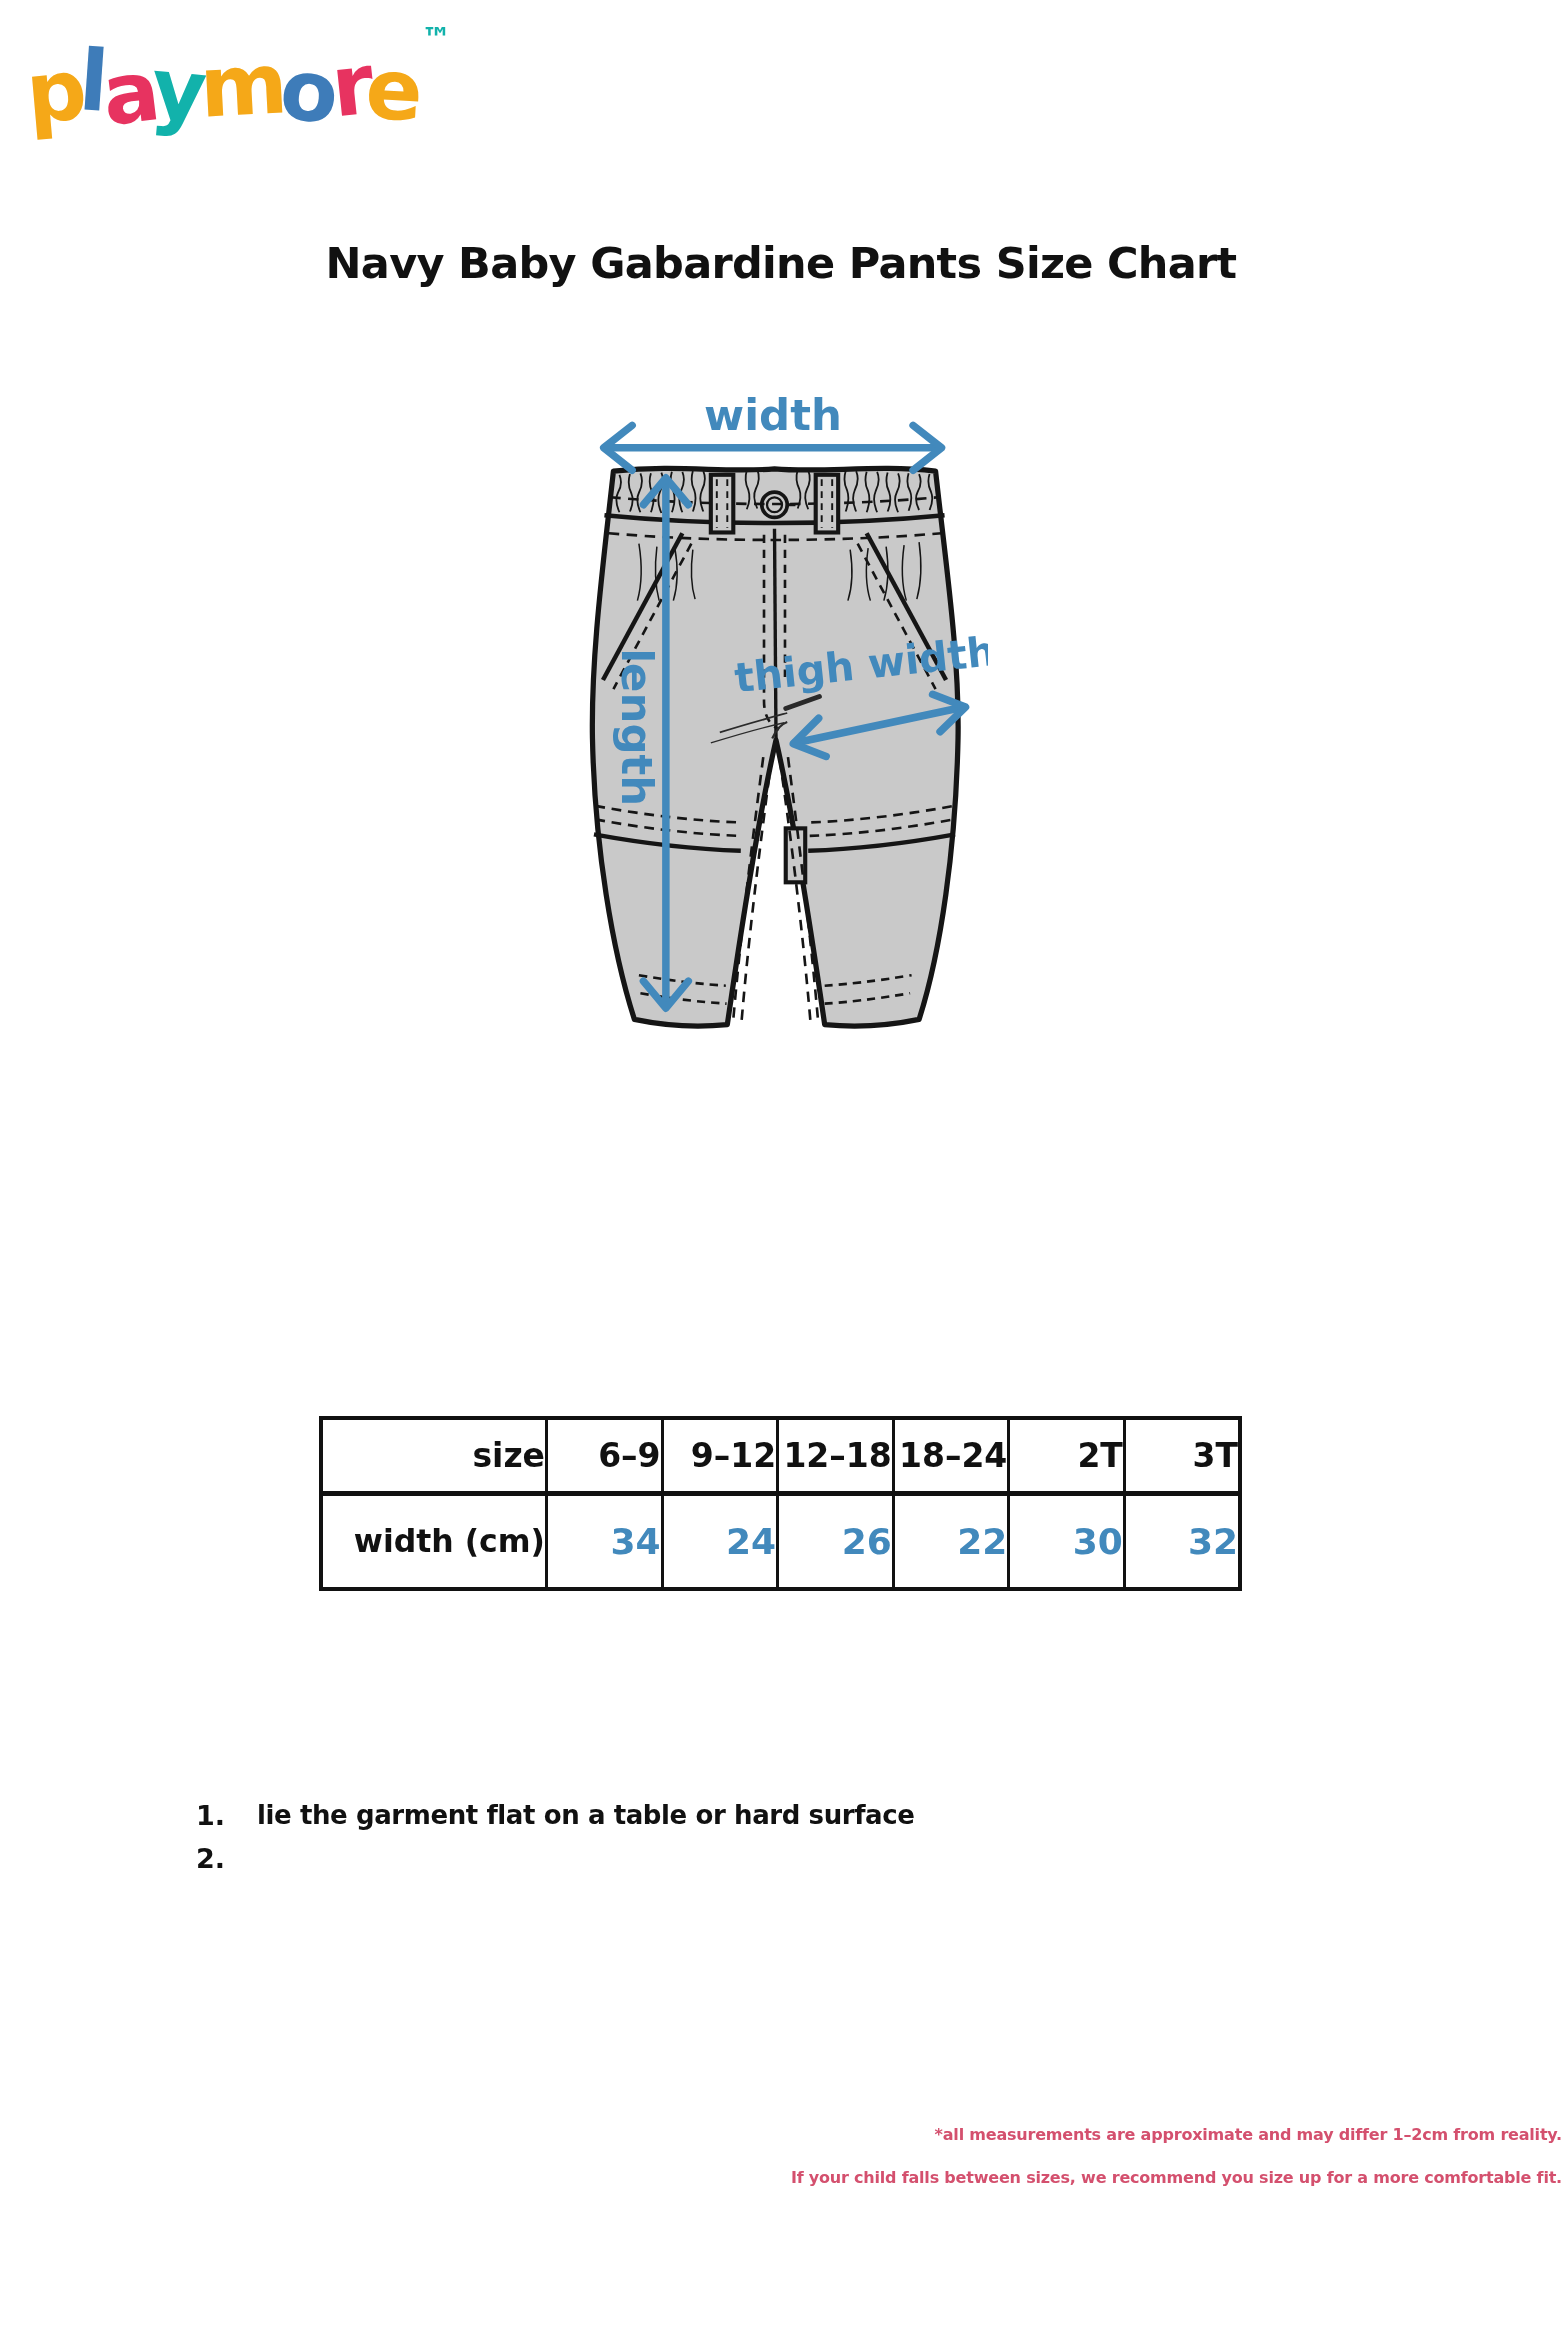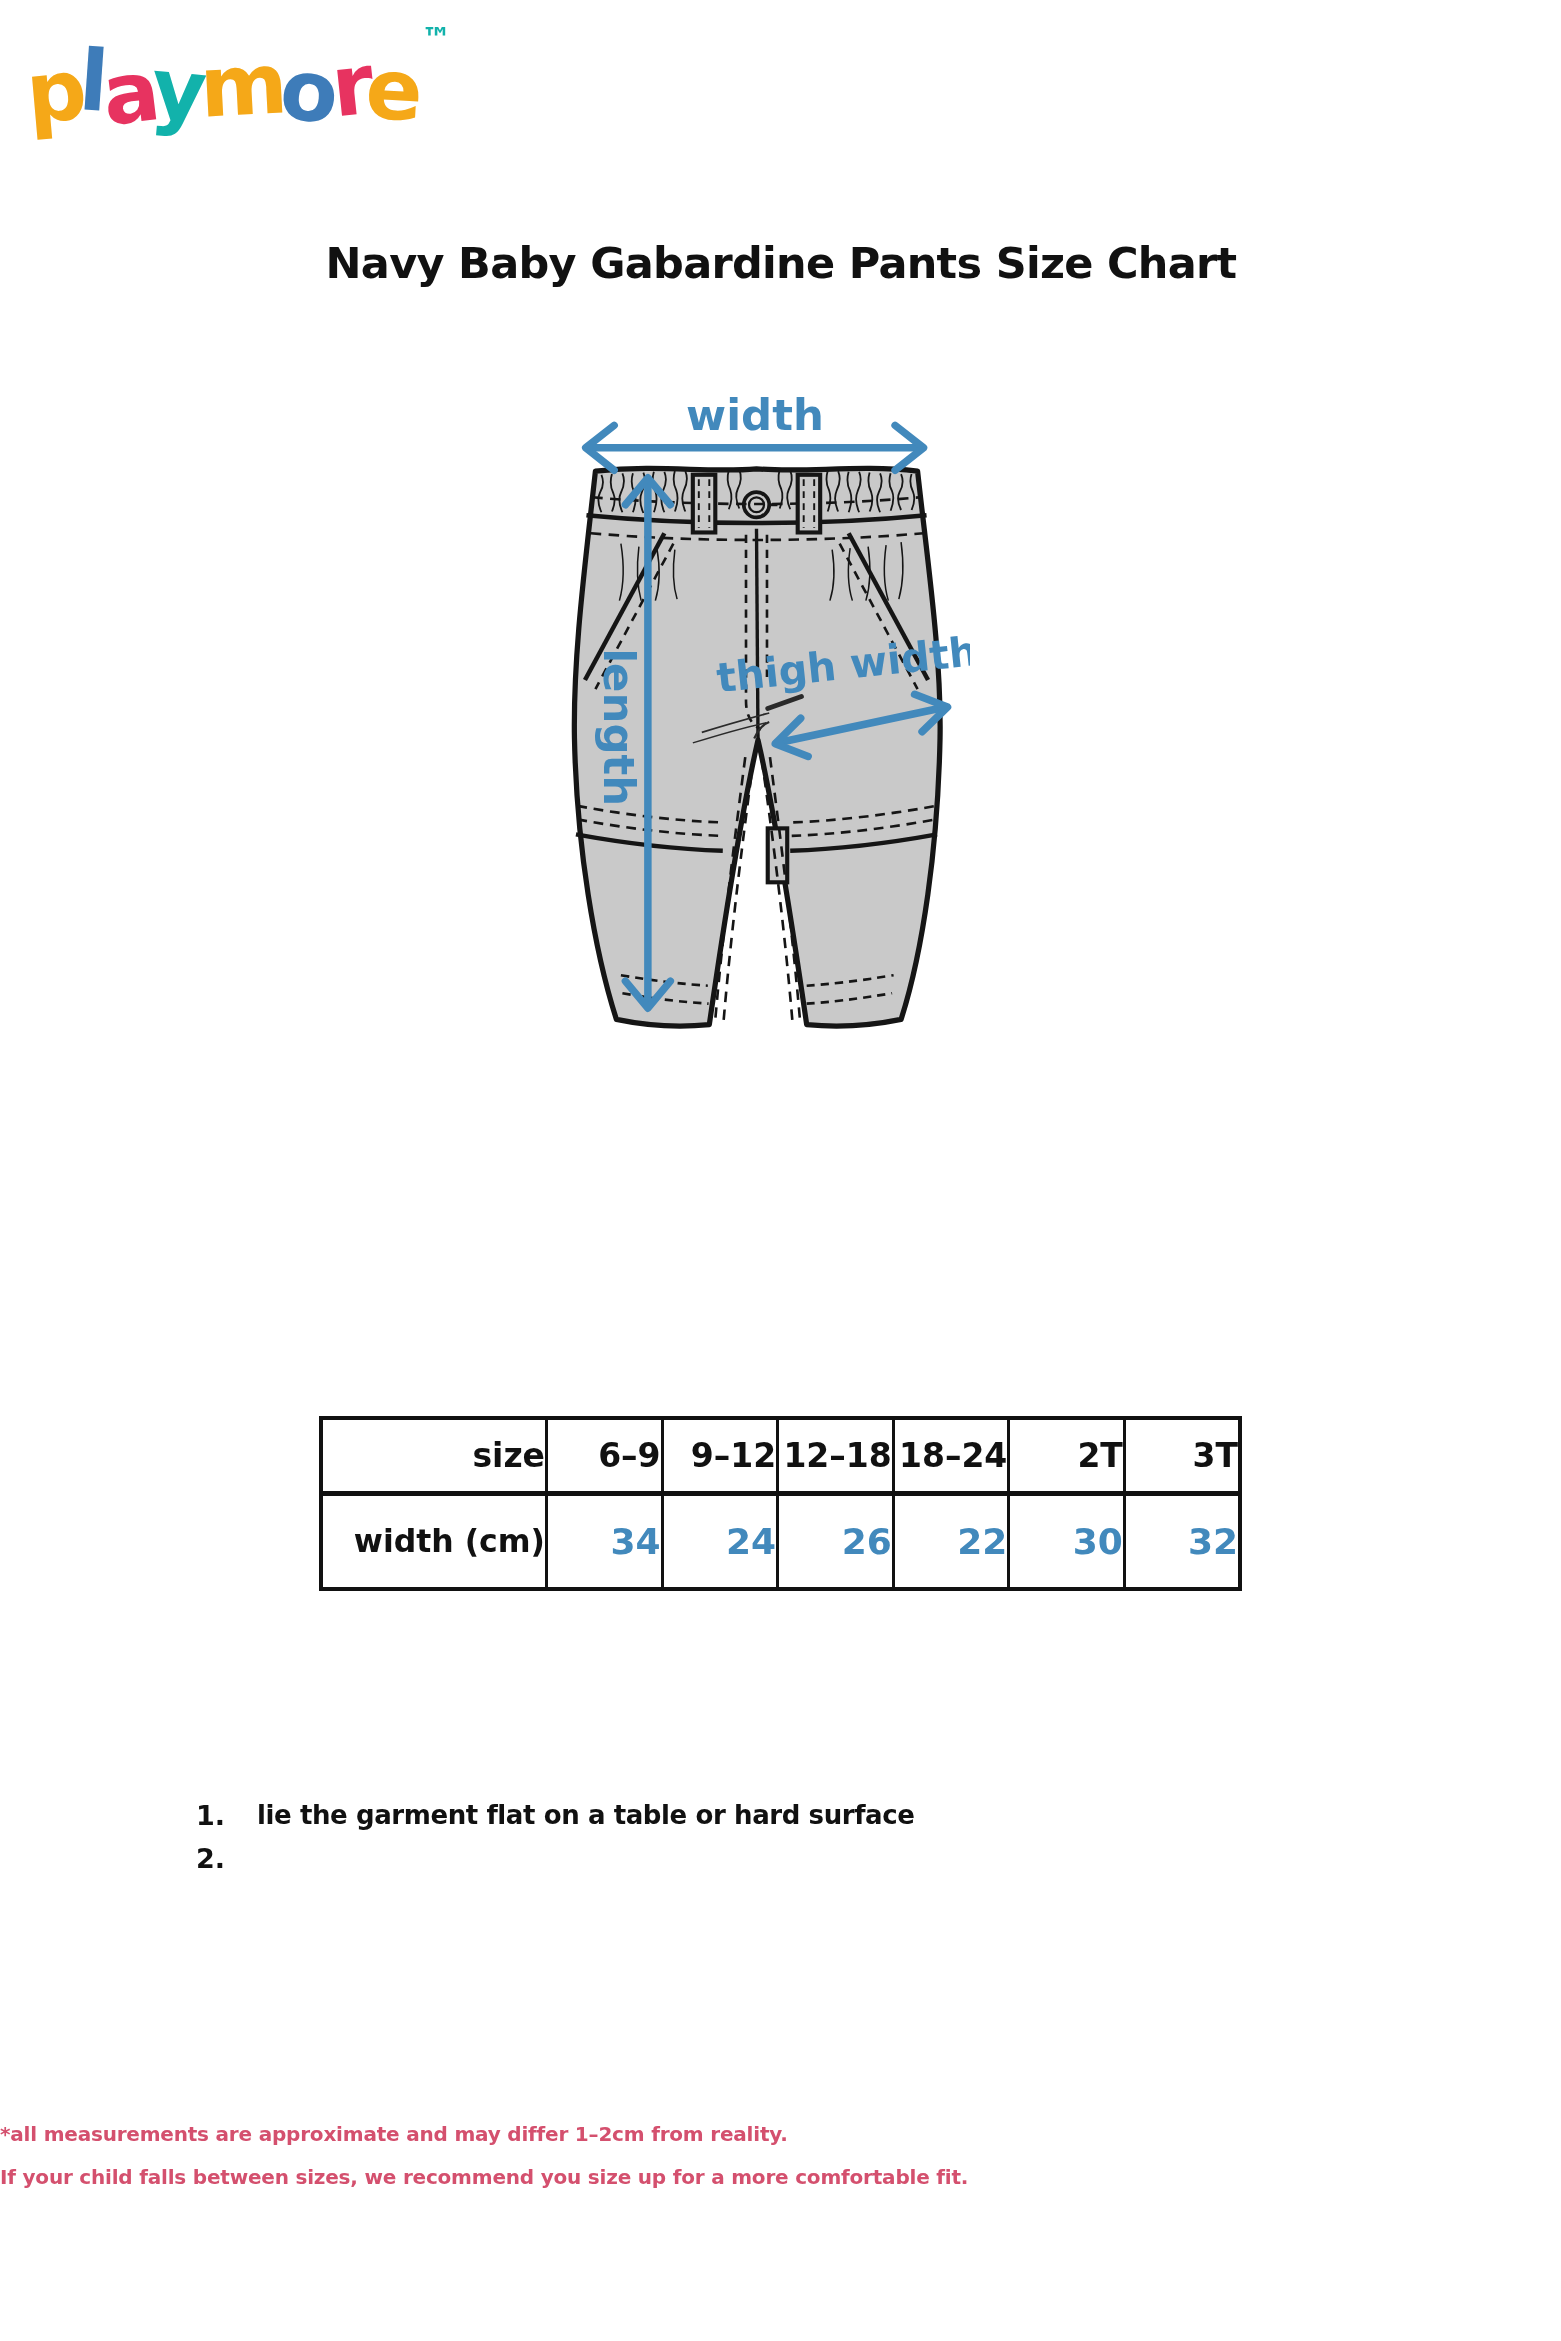--- a/index.html
+++ b/index.html
@@ -18,21 +18,21 @@
   .logo-letter:nth-child(6){transform:rotate(6deg) translateY(4.5px);}
   .logo-letter:nth-child(7){transform:rotate(-6deg) translateY(-1.5px);}
   .logo-letter:nth-child(8){transform:rotate(3deg) translateY(3px);}
   .logo-tm{display:inline-block;font-size:30px;font-weight:800;vertical-align:67px;margin-left:4.5px;}
 
   
   .title{position:absolute;left:0;top:238px;width:100%;margin:0;text-align:center;
          font-size:43px;font-weight:700;letter-spacing:-0.7px;color:#111;}
 
   
-  .diagram{position:absolute;left:543px;top:386px;width:427px;height:660px;}
+  .diagram{position:absolute;left:561px;top:386px;width:427px;height:660px;}
   .diagram svg{display:block;width:100%;height:100%;}
   .d-label{font-family:"DejaVu Sans",sans-serif;font-weight:700;}
 
   
   .size-table{position:absolute;left:319px;top:1416px;width:923px;border-collapse:collapse;
               border:4.5px solid #111;table-layout:fixed;}
   .size-table th,.size-table td{border:3px solid #111;text-align:right;vertical-align:middle;
               font-weight:700;padding:0;}
   .size-table tr.sep{border-top:5.2px solid #111;}
   .size-table .col-label{width:222px;}
@@ -43,22 +43,22 @@
   .row-label{font-size:31.5px;color:#111;line-height:1.1;padding:0 10.5px;}
   .val{font-size:36px;}
 
   
   .instructions{position:absolute;left:196px;top:1800px;}
   .instr-row{display:flex;align-items:flex-start;margin-bottom:12px;}
   .instr-num{font-size:27px;font-weight:700;width:61px;color:#111;}
   .instr-txt{font-size:26px;font-weight:700;color:#111;letter-spacing:-0.4px;}
 
   
-  .footnote{position:absolute;left:0;top:2113px;width:100%;text-align:left;
-            font-size:20px;font-weight:700;line-height:43px;letter-spacing:-0.2px;}
+  .footnote{position:absolute;left:0;top:2113px;width:100%;text-align:right;
+            font-size:16px;font-weight:700;line-height:43px;letter-spacing:-0.2px;}
 </style>
 </head>
 <body>
 
 <div class="page">
 
   <div class="logo">
     <span class="logo-letter" style="color: rgb(245, 168, 24);">p</span>
     <span class="logo-letter" style="color: rgb(62, 124, 185);">l</span>
     <span class="logo-letter" style="color: rgb(231, 51, 96);">a</span>

